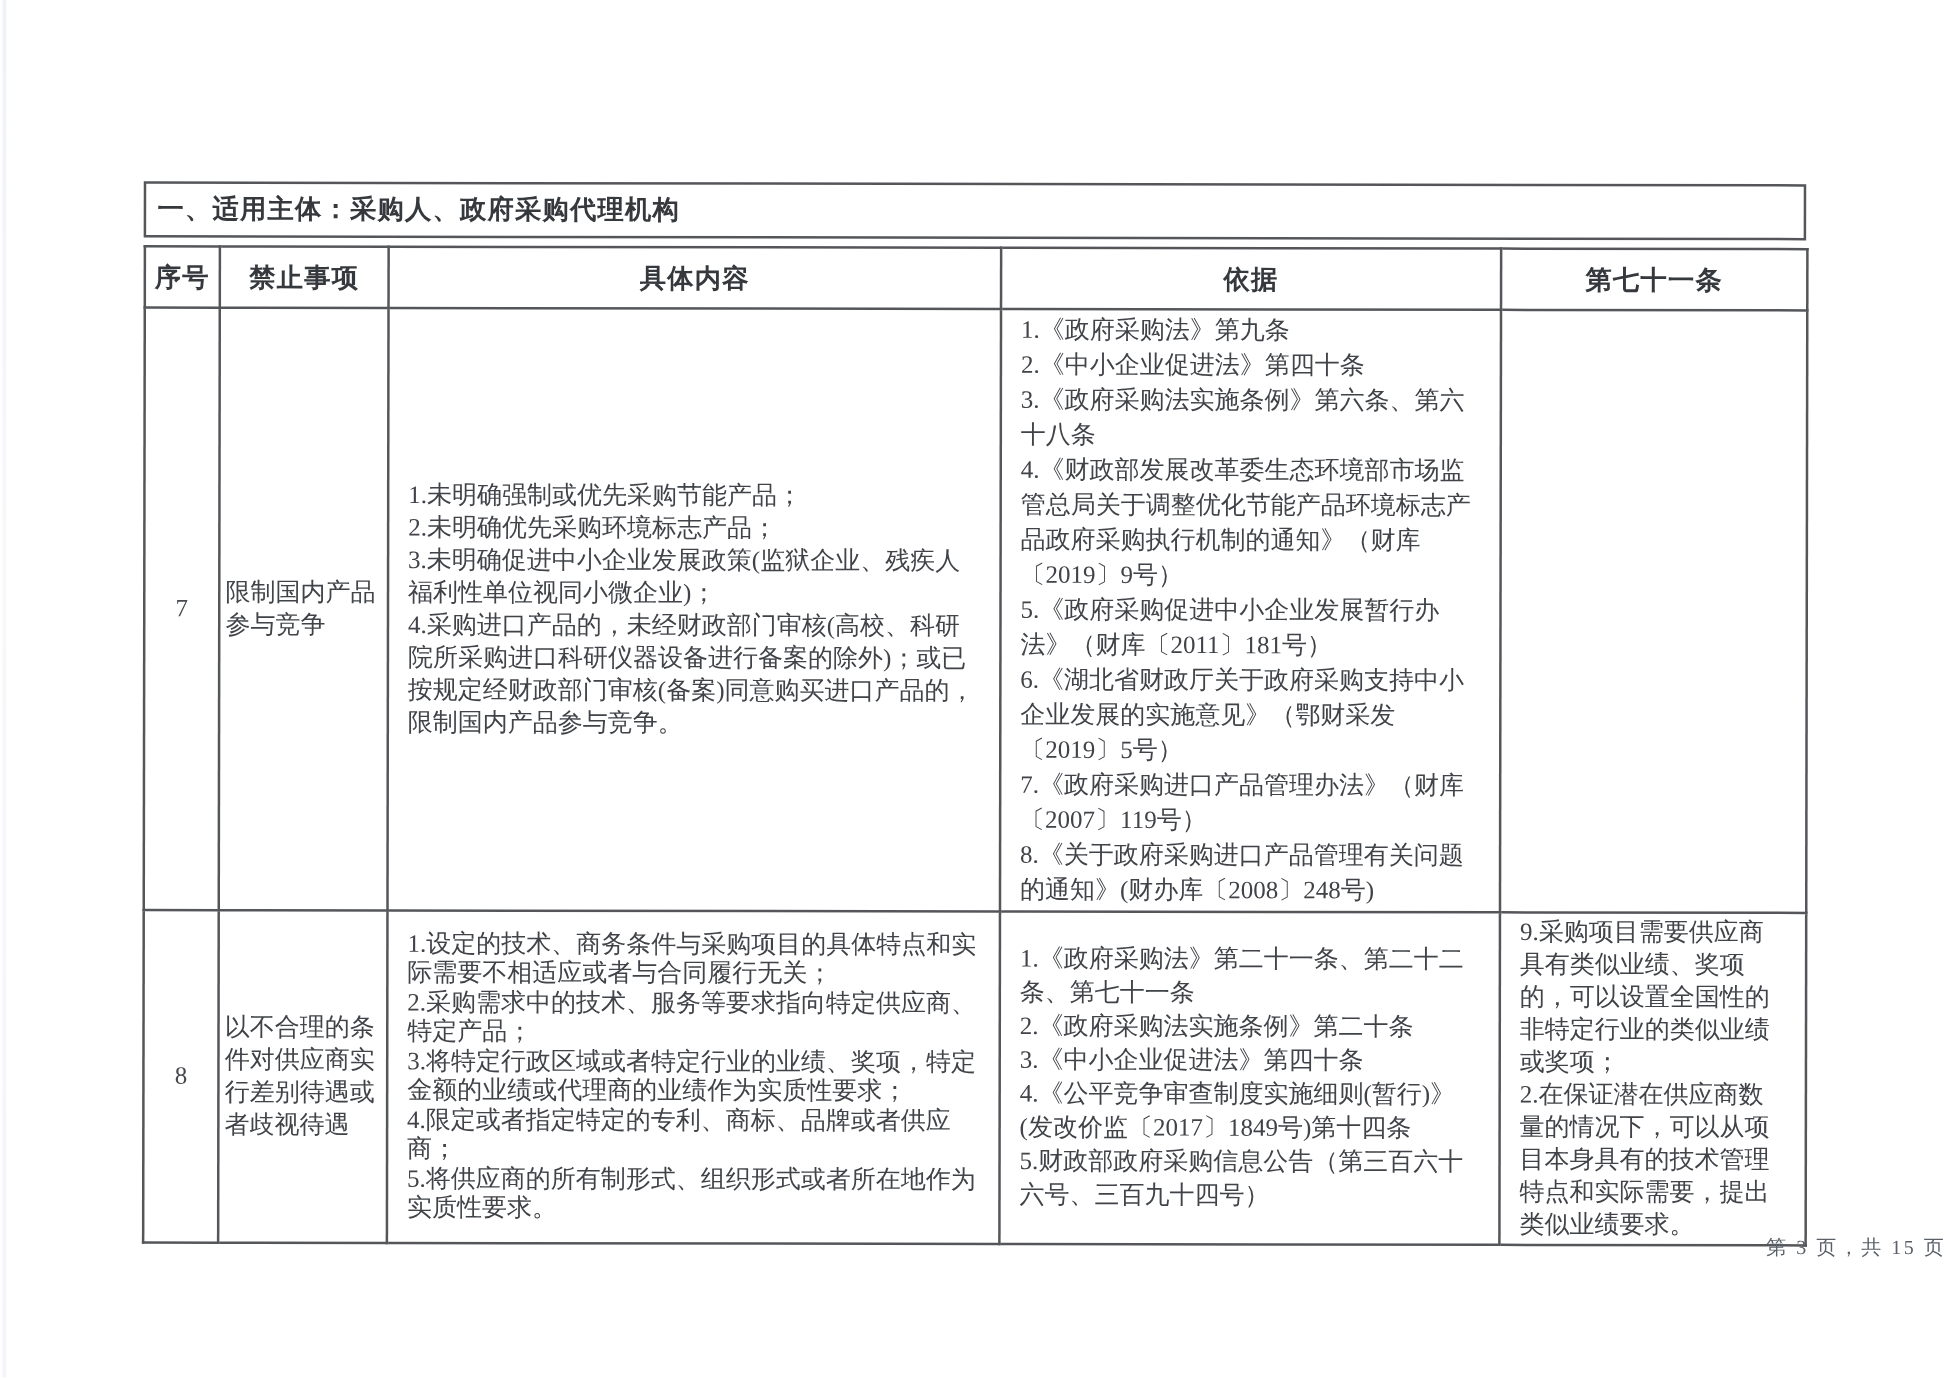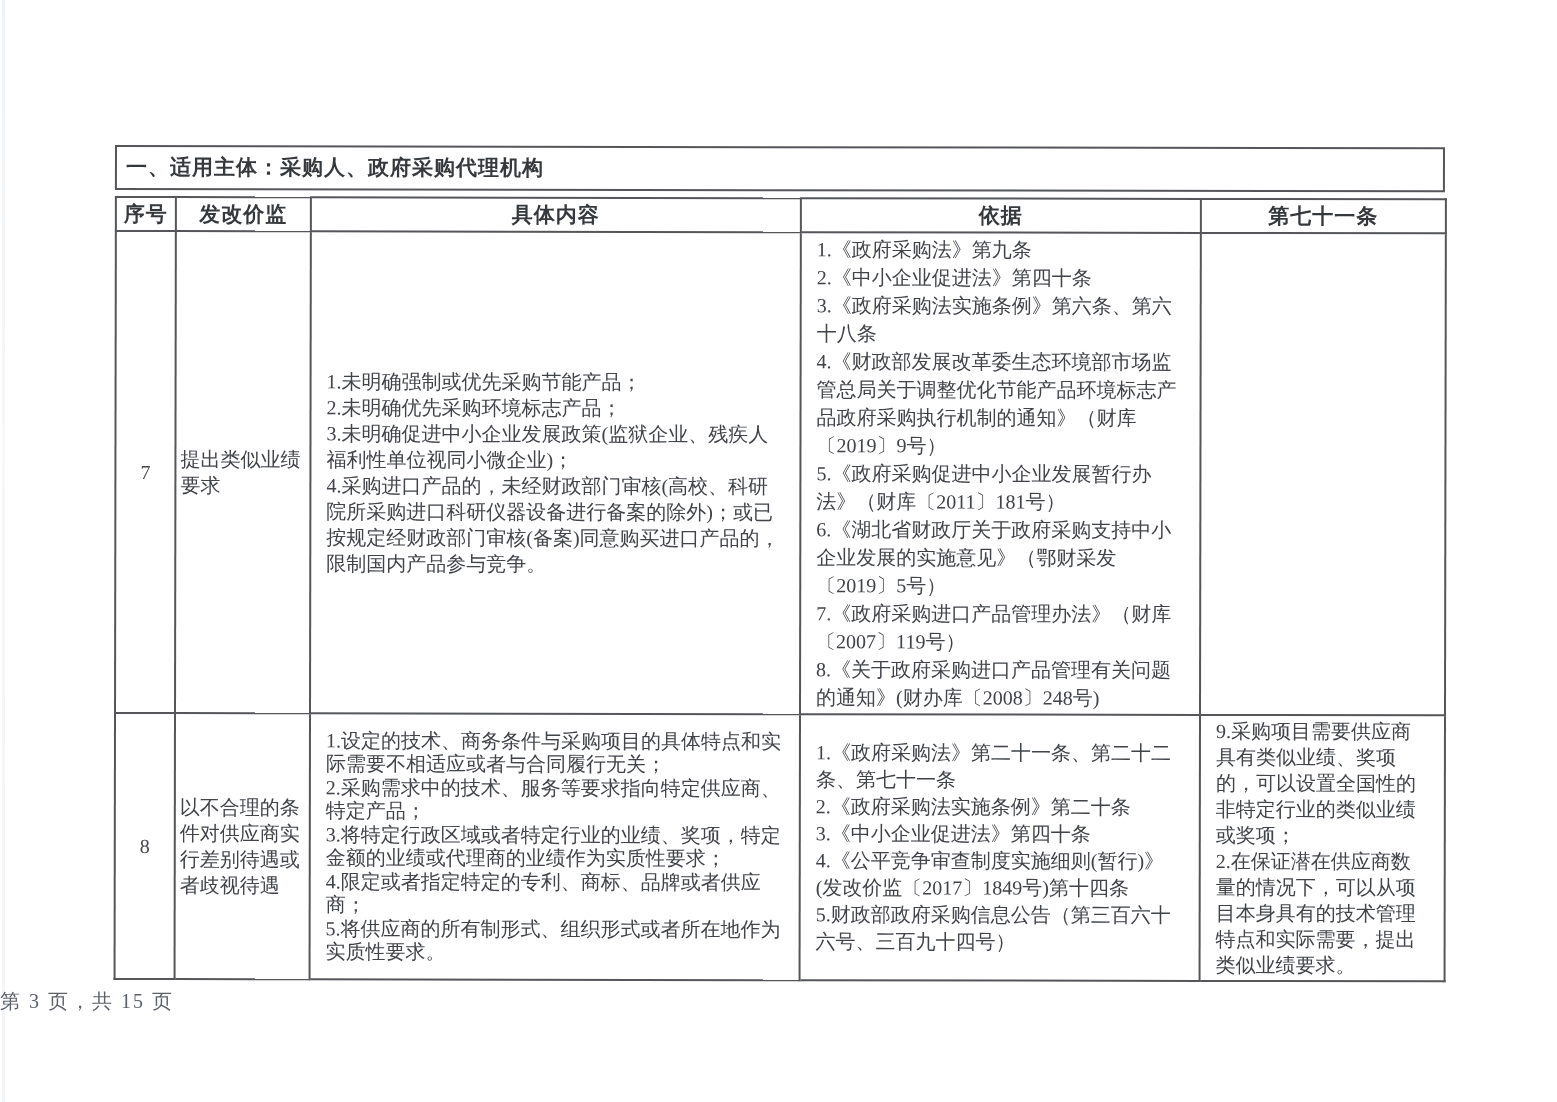--- a/index.html
+++ b/index.html
@@ -39,21 +39,21 @@
     table-layout:fixed;
     width:1330px;
     background:#fff;
   }
   table.grid th, table.grid td{
     border:2px solid #54565a;
     vertical-align:middle;
     box-sizing:border-box;
   }
   tr.hdr th{
-    height:34px;
+    height:49px;
     font-size:21px;
     font-weight:bold;
     color:#35383c;
     text-align:center;
     letter-spacing:1px;
   }
   tr.r7{height:400px;}
   tr.r8{height:240px;}
   td.c-seq{
     text-align:center;
@@ -74,22 +74,22 @@
     white-space:pre-line;
     color:#404348;
   }
   td.lh26{line-height:26px;}
   td.lh28{line-height:28px;}
   td.lh27{line-height:27px;margin-left:32px;}
   td.lh235{line-height:23.5px;margin-top:40px;}
   .footer{
     position:absolute;
     left:0;top:988px;width:1557px;
-    text-align:left;
-    font-size:20px;
+    text-align:right;
+    font-size:16px;
     letter-spacing:2px;
     color:#5a5f68;
   }
 </style>
 </head>
 <body>
 
 <div class="scan-edge"></div>
 
 <div class="doc">
@@ -101,29 +101,29 @@
       <col style="width:60px">
       <col style="width:135px">
       <col style="width:490px">
       <col style="width:400px">
       <col style="width:245px">
     </colgroup>
 
     <tbody>
         <tr class="hdr">
       <th>序号</th>
-      <th>发改价监</th>
+      <th>禁止事项</th>
       <th>具体内容</th>
       <th>依据</th>
       <th>第七十一条</th>
     </tr>
 
     <tr class="r7">
       <td class="c-seq">7</td>
-      <td class="c-item">提出类似业绩要求</td>
+      <td class="c-item">限制国内产品参与竞争</td>
       <td class="c-text lh26">1.未明确强制或优先采购节能产品；
 2.未明确优先采购环境标志产品；
 3.未明确促进中小企业发展政策(监狱企业、残疾人福利性单位视同小微企业)；
 4.采购进口产品的，未经财政部门审核(高校、科研院所采购进口科研仪器设备进行备案的除外)；或已按规定经财政部门审核(备案)同意购买进口产品的，限制国内产品参与竞争。</td>
       <td class="c-text lh28">1.《政府采购法》第九条
 2.《中小企业促进法》第四十条
 3.《政府采购法实施条例》第六条、第六十八条
 4.《财政部发展改革委生态环境部市场监管总局关于调整优化节能产品环境标志产品政府采购执行机制的通知》（财库〔2019〕9号）
 5.《政府采购促进中小企业发展暂行办法》（财库〔2011〕181号）
 6.《湖北省财政厅关于政府采购支持中小企业发展的实施意见》（鄂财采发〔2019〕5号）

